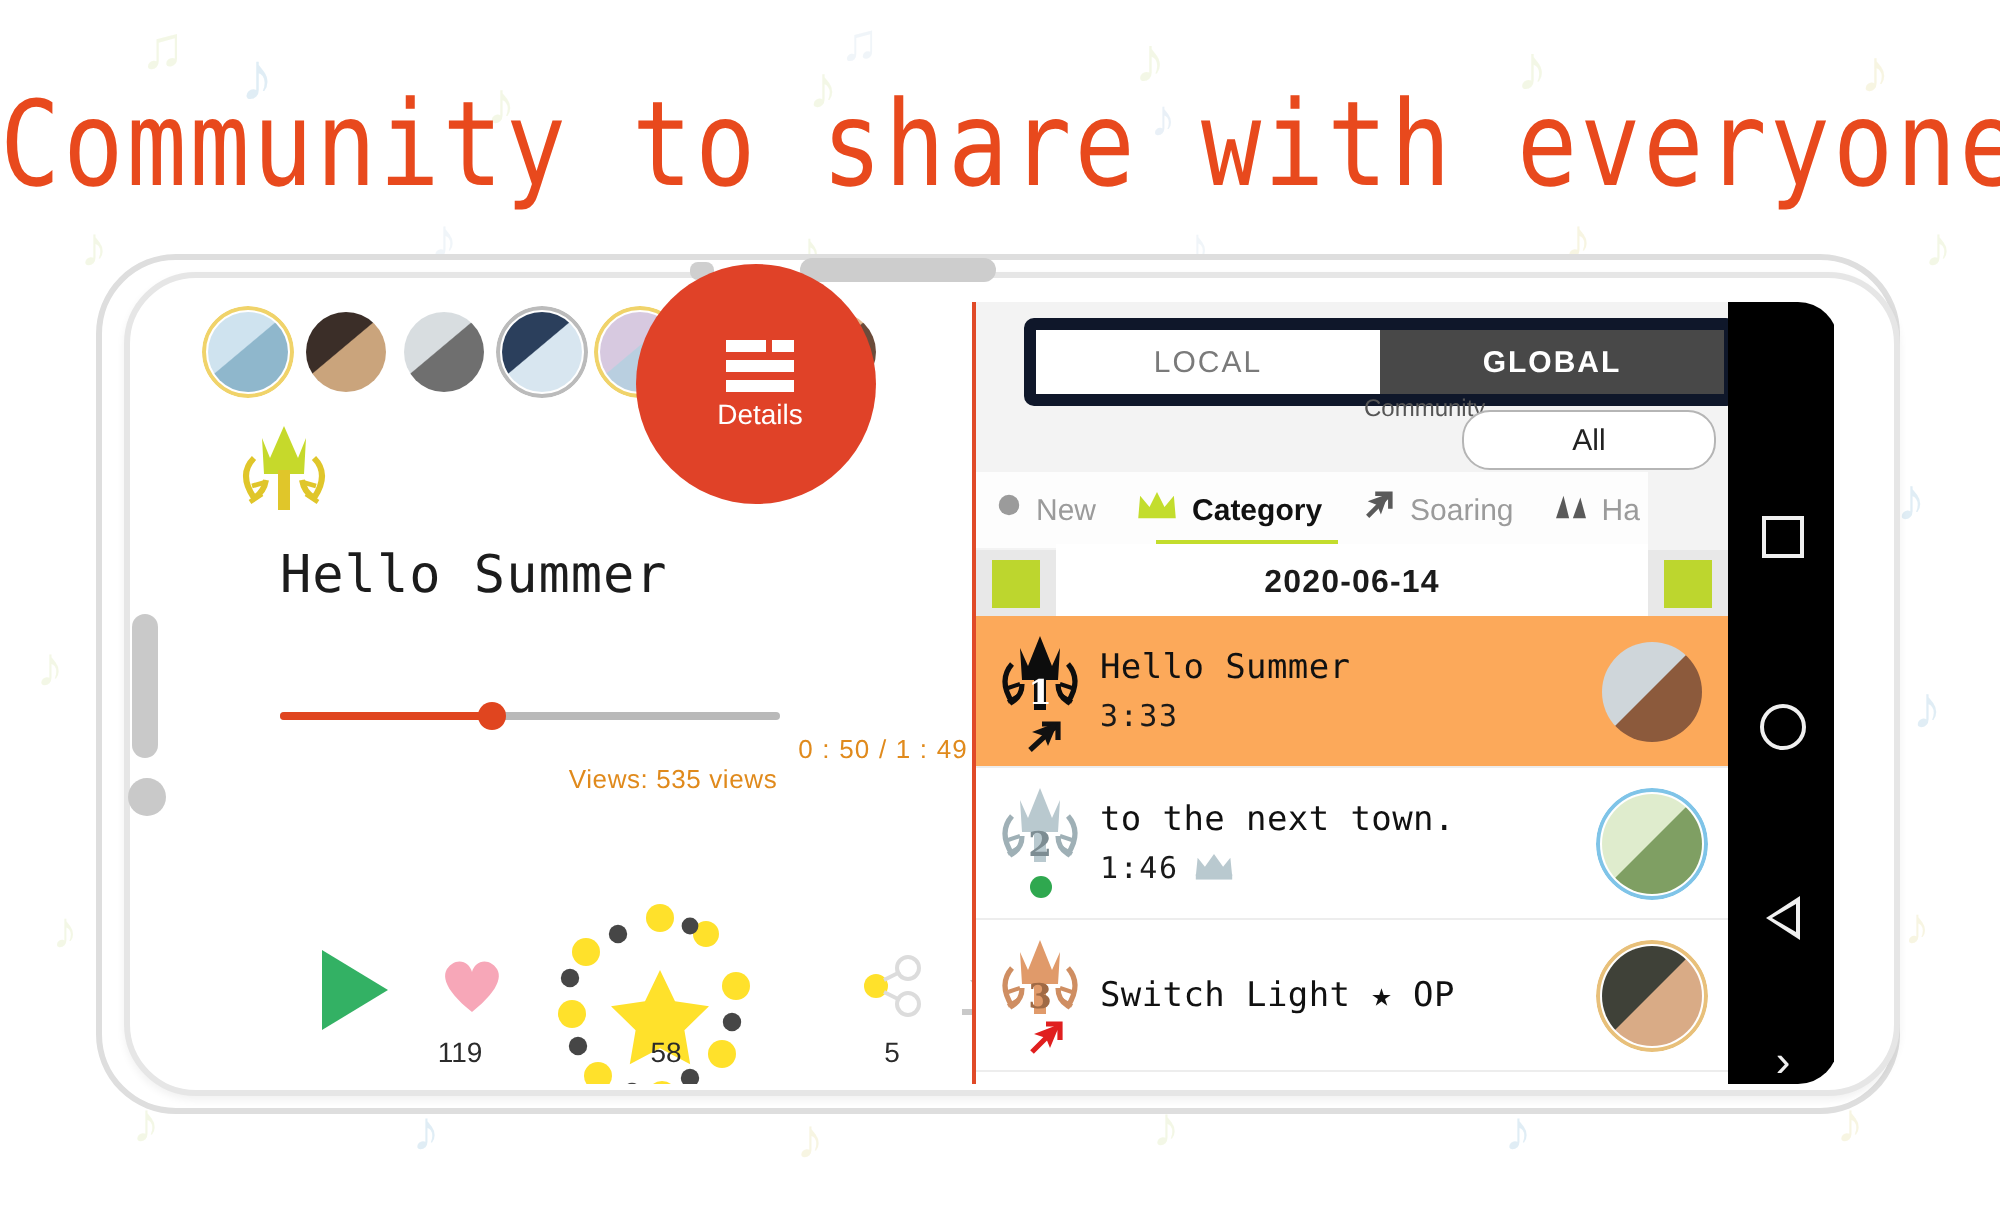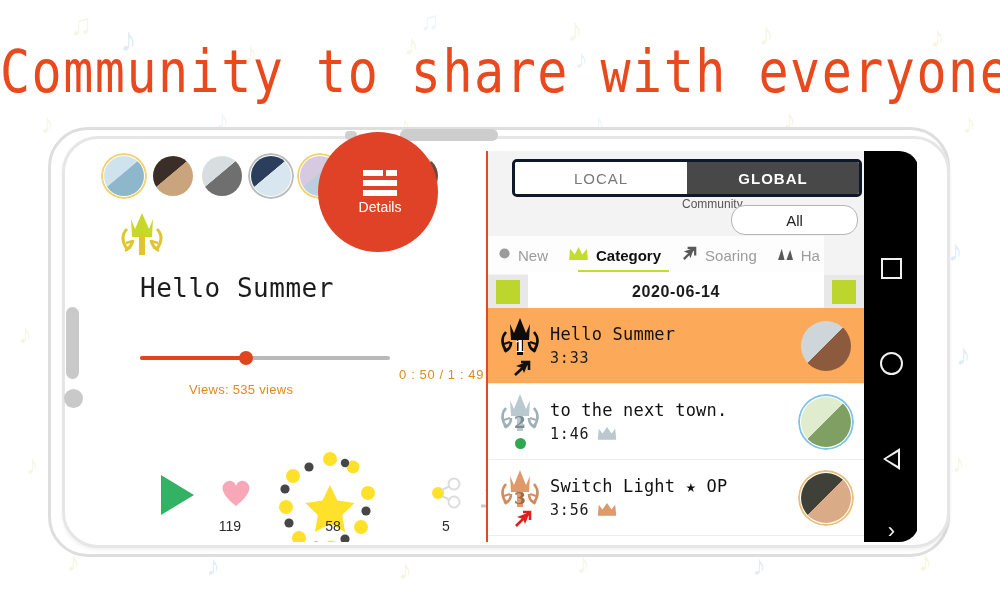--- a/index.html
+++ b/index.html
@@ -181,21 +181,21 @@
     width: 295px;
     text-align: right;
     font-size: 13px;
     color: #e08a1c;
     letter-spacing: .6px;
     font-family: "Liberation Sans", sans-serif;
   }
   #views-label {
     position: absolute; right: 2px; top: 231px;
     width: 295px;
-    text-align: left;
+    text-align: center;
     font-size: 13px;
     color: #e08a1c;
     letter-spacing: .3px;
   }
 
   
   #action-row {
     position: absolute; left: 20px; top: 296px;
     width: 360px; height: 90px;
   }
@@ -267,21 +267,21 @@
     font-size: 14px;
     color: #ffffff;
     margin-left: 4px;
   }
 
   
   #seg-wrap {
     position: absolute; left: 24px; top: 8px;
     width: 344px; height: 32px;
     border-radius: 5px;
-    border: 3px solid #0f172a;
+    border: 6px solid #0f172a;
     overflow: hidden;
     display: flex;
     background: #ffffff;
   }
   .seg {
     flex: 1;
     display: flex; align-items: center; justify-content: center;
     font-size: 15px;
     letter-spacing: 1px;
   }
@@ -715,27 +715,20 @@
                   <path d="M35 34 l5 3 M34 28 l6 2" stroke="#cf8e62" stroke-width="2"></path>
                   <text x="24" y="38" font-family="DejaVu Serif, serif" font-size="17" font-weight="bold" fill="#a06a45" text-anchor="middle">3</text>
                 </svg></div>
               <div class="trend"><svg viewBox="0 0 20 20" width="20" height="20">
                   <path d="M17 3 L4 16 M11 2 L18 2 L18 10" stroke="#e01f1f" stroke-width="2.6" fill="none"></path>
                   <path d="M18 2 L13 14 L11 9 L5 7 Z" fill="#e01f1f"></path>
                 </svg></div>
             </div>
             <div class="row-text">
               <div class="row-title">Switch Light ★ OP</div>
-              <div class="row-sub">
-                <span>3:56</span>
-                <span><svg viewBox="0 0 22 16" width="20" height="15">
-                    <path d="M1 14 L2 4 L6 9 L11 2 L16 9 L20 4 L21 14 Z" fill="#e09a6a"></path>
-                    <rect x="1" y="13" width="20" height="3" fill="#e09a6a"></rect>
-                  </svg></span>
-              </div>
             </div>
             <div class="row-thumb">
               <div class="tring" style="border: 2px solid rgb(232, 192, 122);"></div>
               <div class="tin" style="background: linear-gradient(135deg, rgb(63, 65, 56) 0%, rgb(63, 65, 56) 48%, rgb(217, 171, 134) 49%, rgb(217, 171, 134) 100%);"></div>
             </div>
           </div>
         </div>
     </div>
 
     <div id="navbar">

